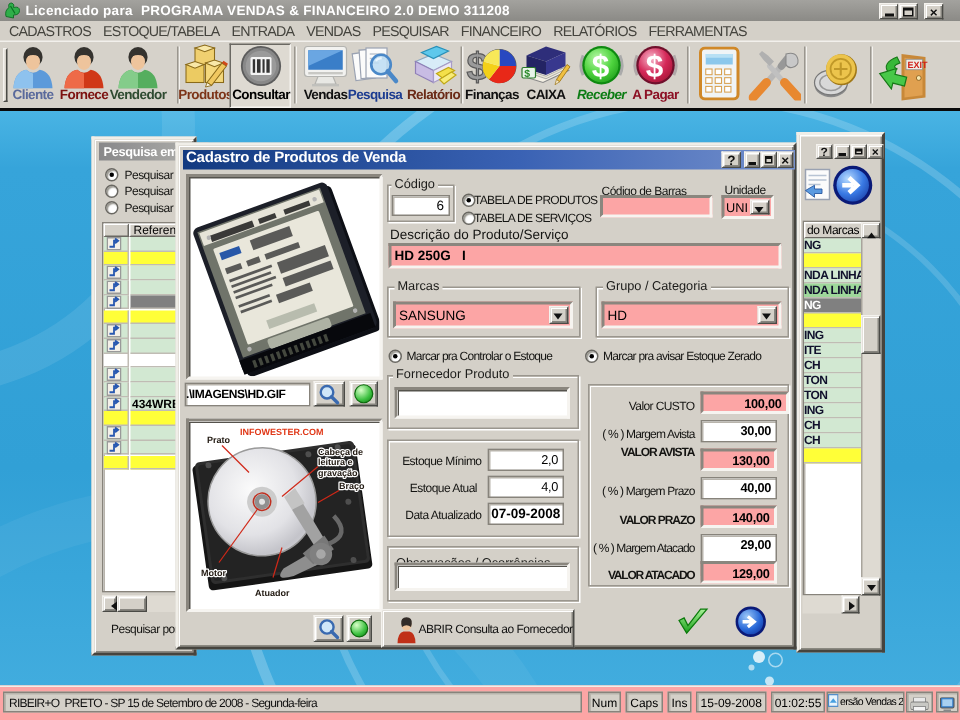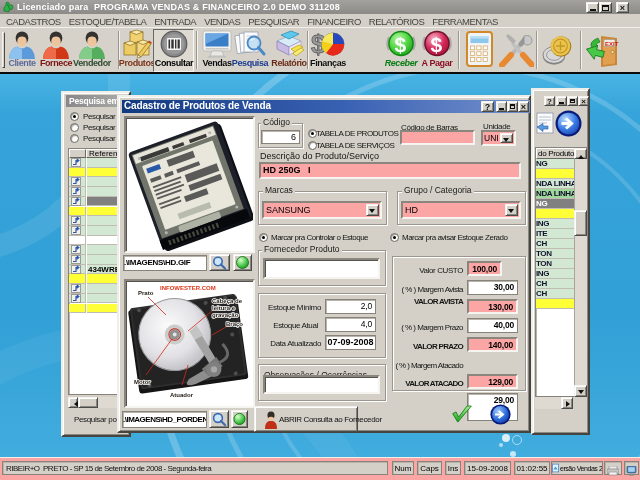--- a/index.html
+++ b/index.html
@@ -172,20 +172,34 @@
           <text x="1" y="24" font-size="26" font-weight="bold" fill="#9a9a9a" stroke="#5a5a5a" stroke-width=".8" font-family="Liberation Sans">$</text>
           <circle cx="23" cy="15" r="11" fill="#e8e8e8" stroke="#555" stroke-width=".7"></circle>
           <path d="M23 15 L23 4 A11 11 0 0 1 34 15 Z" fill="#2848c0"></path>
           <path d="M23 15 L34 15 A11 11 0 0 1 16 24 Z" fill="#e82818"></path>
           <path d="M23 15 L16 24 A11 11 0 0 1 12.2 12 Z" fill="#f4d018"></path>
           <path d="M23 15 L12.2 12 A11 11 0 0 1 23 4 Z" fill="#f8e858"></path>
         </svg>
   <span class="tlab" style="color:#101010;">Finanças</span>
       </div>
 
+ <div class="tbtn" style="left:342px;">
+  <svg width="36" height="30" viewBox="0 0 36 30">
+          <path d="M3 22 L16 26 L33 18 L20 14 Z" fill="#f4f0e4" stroke="#888" stroke-width=".7"></path>
+          <path d="M5 8 L18 12 L31 6 L18 2 Z" fill="#2e2e7a"></path>
+          <path d="M5 8 L5 17 L18 21 L18 12 Z" fill="#242464"></path>
+          <path d="M31 6 L31 15 L18 21 L18 12 Z" fill="#38388e"></path>
+          <path d="M4.5 17.5 L18 21.8 L31.5 15.4 L31.5 17 L18 23.5 L4.5 19 Z" fill="#e8e4d4" stroke="#999" stroke-width=".5"></path>
+          <rect x="2" y="16" width="9" height="7" rx="1" fill="#e8f4e8" stroke="#2a7a2a" stroke-width=".8"></rect>
+          <text x="3.5" y="22.5" font-size="7" font-weight="bold" fill="#2a8a2a" font-family="Liberation Sans">$</text>
+          <path d="M25 24 L32 14 L34 15.5 L27 25.5 Z" fill="#f0c040" stroke="#a07818" stroke-width=".6"></path>
+          <path d="M25 24 L24 27.5 L27 25.5 Z" fill="#f8ecd0" stroke="#a07818" stroke-width=".5"></path>
+        </svg>
+  <span class="tlab" style="color:#101010;">CAIXA</span>
+      </div>
 
  <div class="tbtn" style="left:379px;">
   <svg width="34" height="30" viewBox="0 0 34 30">
           <path d="M5 8 Q2 15 5 21" stroke="#aaa" stroke-width="2.5" fill="none"></path>
           <path d="M29 8 Q32 15 29 21" stroke="#aaa" stroke-width="2.5" fill="none"></path>
           <circle cx="17" cy="14.5" r="12.8" fill="#0e8a10"></circle>
           <circle cx="17" cy="14.5" r="11.3" fill="url(#rg1)"></circle>
           <text x="10.5" y="22.5" font-size="21" font-weight="bold" fill="#fff" font-family="Liberation Sans">$</text>
           <defs>
             <radialGradient id="rg1" cx=".38" cy=".3" r=".9">
@@ -416,21 +430,21 @@
           <defs>
             <radialGradient id="bg1" cx=".35" cy=".3" r=".95">
               <stop offset="0" stop-color="#b8dcff"></stop>
               <stop offset=".5" stop-color="#3a7ae4"></stop>
               <stop offset="1" stop-color="#103098"></stop>
             </radialGradient>
           </defs>
         </svg>
  </div>
  <div class="abs sunk1" id="rgrid" style="left:2px;top:57px;width:52px;height:250px;overflow:hidden;background:#fff;">
-        <div style="position:absolute;left:0;top:0;width:39px;height:11px;background:#d4d0c8;border:1px solid;border-color:#fff #6a6862 #6a6862 #fff;font-size:8px;letter-spacing:-0.3px;line-height:9px;padding-left:1px;white-space:nowrap;overflow:hidden;">do Produto</div>
+        <div style="position:absolute;left:0;top:0;width:39px;height:11px;background:#d4d0c8;border:1px solid;border-color:#fff #6a6862 #6a6862 #fff;font-size:8px;letter-spacing:-0.3px;line-height:9px;padding-left:1px;white-space:nowrap;overflow:hidden;">do Marcas</div>
         <div style="position:absolute;left:0;top:11px;width:39px;height:10px;background:#d2e8d2;border-bottom:1px solid #c0bcb4;font-size:8px;letter-spacing:-0.4px;font-weight:bold;color:#10102c;line-height:10px;overflow:hidden;white-space:nowrap;">NG</div>
         <div style="position:absolute;left:0;top:21px;width:39px;height:10px;background:#ffff38;border-bottom:1px solid #c0bcb4;font-size:8px;letter-spacing:-0.4px;font-weight:bold;color:#10102c;line-height:10px;overflow:hidden;white-space:nowrap;"></div>
         <div style="position:absolute;left:0;top:31px;width:39px;height:10px;background:#d2e8d2;border-bottom:1px solid #c0bcb4;font-size:8px;letter-spacing:-0.4px;font-weight:bold;color:#10102c;line-height:10px;overflow:hidden;white-space:nowrap;">NDA LINHA</div>
         <div style="position:absolute;left:0;top:41px;width:39px;height:10px;background:#9ed89a;border-bottom:1px solid #c0bcb4;font-size:8px;letter-spacing:-0.4px;font-weight:bold;color:#10102c;line-height:10px;overflow:hidden;white-space:nowrap;">NDA LINHA</div>
         <div style="position:absolute;left:0;top:51px;width:39px;height:10px;background:#808080;border-bottom:1px solid #c0bcb4;font-size:8px;letter-spacing:-0.4px;font-weight:bold;color:#fff;line-height:10px;overflow:hidden;white-space:nowrap;">NG</div>
         <div style="position:absolute;left:0;top:61px;width:39px;height:10px;background:#ffff38;border-bottom:1px solid #c0bcb4;font-size:8px;letter-spacing:-0.4px;font-weight:bold;color:#10102c;line-height:10px;overflow:hidden;white-space:nowrap;"></div>
         <div style="position:absolute;left:0;top:71px;width:39px;height:10px;background:#d2e8d2;border-bottom:1px solid #c0bcb4;font-size:8px;letter-spacing:-0.4px;font-weight:bold;color:#10102c;line-height:10px;overflow:hidden;white-space:nowrap;">ING</div>
         <div style="position:absolute;left:0;top:81px;width:39px;height:10px;background:#d2e8d2;border-bottom:1px solid #c0bcb4;font-size:8px;letter-spacing:-0.4px;font-weight:bold;color:#10102c;line-height:10px;overflow:hidden;white-space:nowrap;">ITE</div>
         <div style="position:absolute;left:0;top:91px;width:39px;height:10px;background:#d2e8d2;border-bottom:1px solid #c0bcb4;font-size:8px;letter-spacing:-0.4px;font-weight:bold;color:#10102c;line-height:10px;overflow:hidden;white-space:nowrap;">CH</div>
         <div style="position:absolute;left:0;top:101px;width:39px;height:10px;background:#d2e8d2;border-bottom:1px solid #c0bcb4;font-size:8px;letter-spacing:-0.4px;font-weight:bold;color:#10102c;line-height:10px;overflow:hidden;white-space:nowrap;">TON</div>
@@ -587,21 +601,20 @@
             <text x="12" y="14">Prato</text>
             <text x="86" y="22">Cabeça de</text>
             <text x="86" y="29">leitura e</text>
             <text x="86" y="36">gravação</text>
             <text x="100" y="45">Braço</text>
             <text x="8" y="103">Motor</text>
             <text x="44" y="116">Atuador</text>
           </g>
   </svg>
  </div>
- <div class="abs sunk1" style="left:3px;top:314px;width:85px;height:17px;background:#fff;font-size:8px;letter-spacing:-0.5px;font-weight:bold;line-height:15px;white-space:nowrap;overflow:hidden;">.\IMAGENS\HD_PORDEN</div>
  <div class="abs btn3d" style="left:90px;top:313px;width:20px;height:18px;"><svg width="18" height="16" viewBox="0 0 18 16">
           <circle cx="8" cy="7" r="4.4" fill="#cfe6f8" stroke="#3a6ab0" stroke-width="1.6"></circle>
           <path d="M11 10 L15 14" stroke="#3a6ab0" stroke-width="2.2" stroke-linecap="round"></path>
         </svg></div>
  <div class="abs btn3d" style="left:112px;top:313px;width:17px;height:18px;"><svg width="15" height="16" viewBox="0 0 15 16">
           <circle cx="7.5" cy="8" r="5.6" fill="url(#gr2)" stroke="#0c6a0c" stroke-width=".8"></circle>
           <defs>
             <radialGradient id="gr2" cx=".35" cy=".3" r=".9">
               <stop offset="0" stop-color="#d8ffc8"></stop>
               <stop offset=".6" stop-color="#3cc040"></stop>
@@ -658,42 +671,42 @@
  <div class="abs sunk1 num" style="left:206px;top:202px;width:51px;height:15px;line-height:13px;font-weight:normal;">2,0</div>
  <span class="abs lab" style="left:139px;top:224px;width:60px;text-align:right;">Estoque Atual</span>
  <div class="abs sunk1 num" style="left:206px;top:220px;width:51px;height:15px;line-height:13px;font-weight:normal;">4,0</div>
  <span class="abs lab" style="left:139px;top:242px;width:63px;text-align:right;">Data Atualizado</span>
  <div class="abs sunk1" style="left:206px;top:238px;width:51px;height:15px;font-size:9px;font-weight:bold;text-align:center;line-height:13px;">07-09-2008</div>
 
  <div class="abs gb" style="left:139px;top:267px;width:128px;height:37px;"></div>
  <span class="gblab" style="left:143px;top:274px;">Observações / Ocorrências</span>
  <div class="abs sunk" style="left:144px;top:278px;width:117px;height:19px;"></div>
 
- <div class="abs btn3d" style="left:135px;top:309px;width:104px;height:26px;">
+ <div class="abs btn3d" style="left:135px;top:309px;width:129px;height:26px;">
   <svg class="abs" style="left:9px;top:3px;" width="14" height="19" viewBox="0 0 14 19">
           <path d="M1 19 Q1 12 5 11 L9 11 Q13 12 13 19 Z" fill="#c03018"></path>
           <ellipse cx="7" cy="6.5" rx="3.4" ry="4" fill="#eec49c"></ellipse>
           <path d="M3.5 6 Q3 1.5 7 1.5 Q11 1.5 10.5 6 L10 8 Q7 5.5 4 8 Z" fill="#332c28"></path>
         </svg>
   <span class="abs" style="left:24px;top:8px;font-size:8px;letter-spacing:-0.35px;color:#101010;white-space:nowrap;">ABRIR Consulta ao Fornecedor</span>
  </div>
 
  <div class="abs gb" style="left:273px;top:159px;width:134px;height:135px;"></div>
  <span class="abs lab" style="left:276px;top:169px;width:68px;text-align:right;letter-spacing:-0.4px;">Valor CUSTO</span>
- <div class="abs field num" style="left:348px;top:164px;width:35px;height:15px;line-height:12px;">100,00</div>
+ <div class="abs field num" style="left:348px;top:164px;width:59px;height:15px;line-height:12px;">100,00</div>
  <span class="abs lab" style="left:276px;top:188px;width:68px;text-align:right;letter-spacing:-0.55px;">( % ) Margem Avista</span>
  <div class="abs sunk1 num" style="left:348px;top:183px;width:51px;height:15px;line-height:13px;">30,00</div>
  <span class="abs lab" style="left:276px;top:200px;width:68px;text-align:right;font-weight:bold;letter-spacing:-0.7px;">VALOR AVISTA</span>
  <div class="abs field num" style="left:348px;top:202px;width:51px;height:15px;line-height:12px;">130,00</div>
  <span class="abs lab" style="left:276px;top:226px;width:68px;text-align:right;letter-spacing:-0.55px;">( % ) Margem Prazo</span>
  <div class="abs sunk1 num" style="left:348px;top:221px;width:51px;height:15px;line-height:13px;">40,00</div>
  <span class="abs lab" style="left:276px;top:245px;width:68px;text-align:right;font-weight:bold;letter-spacing:-0.7px;">VALOR PRAZO</span>
  <div class="abs field num" style="left:348px;top:240px;width:51px;height:15px;line-height:12px;">140,00</div>
  <span class="abs lab" style="left:276px;top:264px;width:68px;text-align:right;letter-spacing:-0.6px;">( % ) Margem Atacado</span>
- <div class="abs sunk1 num" style="left:348px;top:259px;width:51px;height:28px;line-height:13px;margin-top:37px;">29,00</div>
+ <div class="abs sunk1 num" style="left:348px;top:259px;width:51px;height:28px;line-height:13px;">29,00</div>
  <span class="abs lab" style="left:276px;top:282px;width:68px;text-align:right;font-weight:bold;letter-spacing:-0.8px;">VALOR ATACADO</span>
  <div class="abs field num" style="left:348px;top:277px;width:51px;height:15px;line-height:12px;">129,00</div>
 
  <svg class="abs" style="left:332px;top:307px;" width="22" height="21" viewBox="0 0 26 24">
         <path d="M2 11 L8 21 L24 2 L19 2 L9 15 L6 9 Z" fill="url(#ck)" stroke="#0c7a0c" stroke-width="1"></path>
         <defs>
           <linearGradient id="ck" x1="0" y1="0" x2="0" y2="1">
             <stop offset="0" stop-color="#a8f098"></stop>
             <stop offset="1" stop-color="#18a018"></stop>
           </linearGradient>

